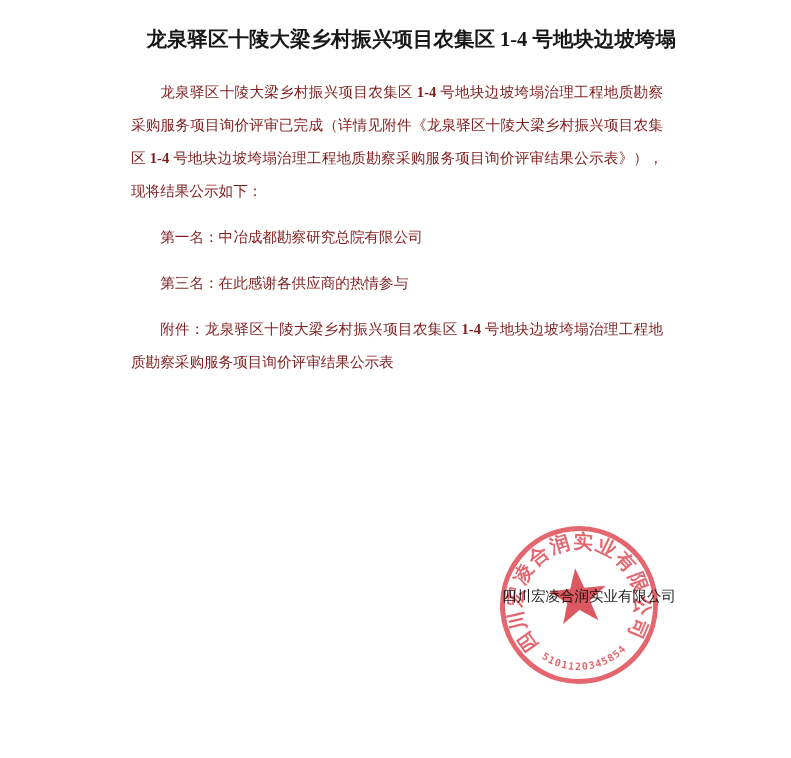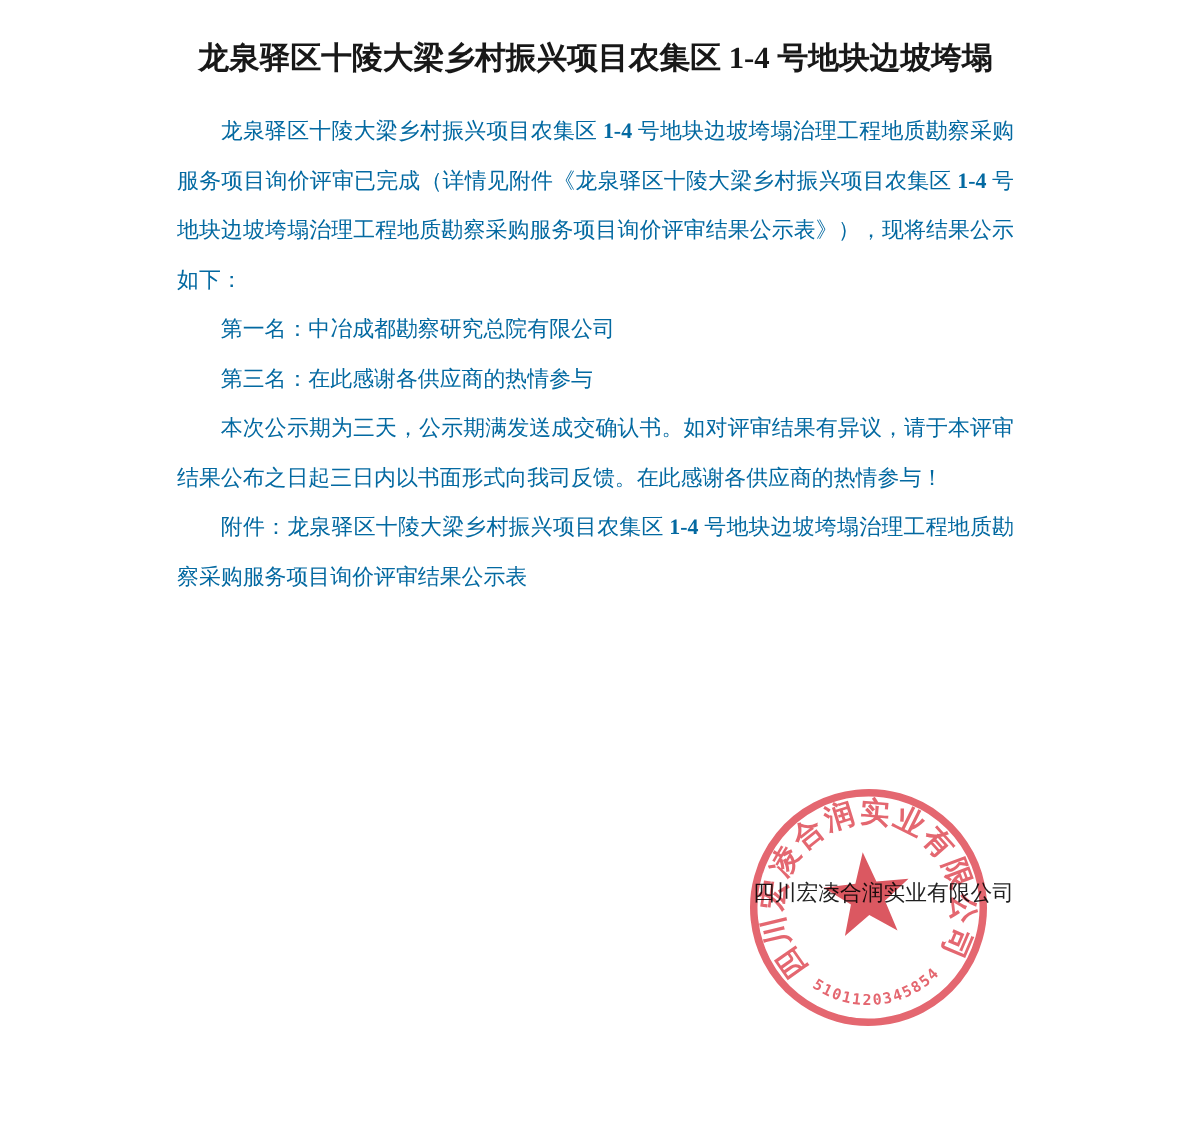--- a/index.html
+++ b/index.html
@@ -26,28 +26,29 @@
     margin: 0 0 9px 0;
     font-size: 20.5px;
     font-weight: bold;
     line-height: 47px;
     text-align: center;
     color: #181818;
   }
   .doc-title .title-line {
     display: block;
     white-space: nowrap;
+    text-align: right;
   }
   .body-para {
-    margin: 0;
+    margin: 13px;
     font-size: 14.6px;
     line-height: 33px;
     text-align: justify;
     text-indent: 2em;
-    color: #0369a1;
+    color: #7f1d1d;
   }
   .sig-line {
     position: absolute;
     left: 118px;
     width: 558px;
     text-align: right;
     font-size: 14.5px;
     line-height: 20px;
     color: #1f1f1f;
     white-space: nowrap;
@@ -84,21 +85,20 @@
 <div class="page">
   <div class="content">
 
     <h1 class="doc-title">
       <span class="title-line">龙泉驿区十陵大梁乡村振兴项目农集区 1-4 号地块边坡垮塌</span>
     </h1>
 
     <p class="body-para digits-bold">龙泉驿区十陵大梁乡村振兴项目农集区 <b>1-4</b> 号地块边坡垮塌治理工程地质勘察采购服务项目询价评审已完成（详情见附件《龙泉驿区十陵大梁乡村振兴项目农集区 <b>1-4</b> 号地块边坡垮塌治理工程地质勘察采购服务项目询价评审结果公示表》），现将结果公示如下：</p>
     <p class="body-para digits-bold">第一名：中冶成都勘察研究总院有限公司</p>
     <p class="body-para digits-bold">第三名：在此感谢各供应商的热情参与</p>
-    <p class="body-para digits-bold">本次公示期为三天，公示期满发送成交确认书。如对评审结果有异议，请于本评审结果公布之日起三日内以书面形式向我司反馈。在此感谢各供应商的热情参与！</p>
     <p class="body-para digits-bold">附件：龙泉驿区十陵大梁乡村振兴项目农集区 <b>1-4</b> 号地块边坡垮塌治理工程地质勘察采购服务项目询价评审结果公示表</p>
   </div>
 
   <div class="sig-line sig-company digits-bold">四川宏凌合润实业有限公司</div>
 
   <svg class="seal" viewBox="0 0 164 164" xmlns="http://www.w3.org/2000/svg">
     <defs>
       <path id="sealTopArc" d="M 37.1 117.1 A 57 57 0 1 1 126.9 117.1" fill="none"></path>
       <path id="sealBottomArc" d="M 40.2 131.8 A 65 65 0 0 0 123.8 131.8" fill="none"></path>
     </defs>

